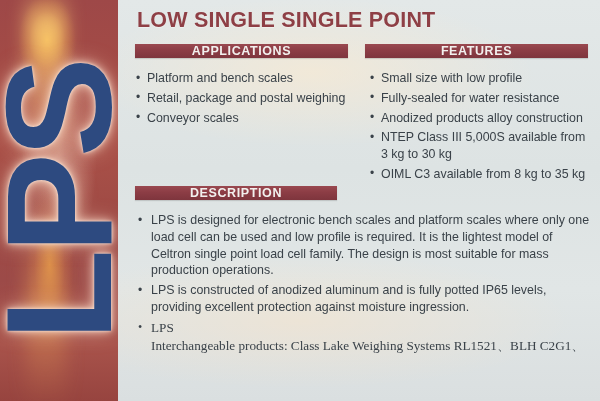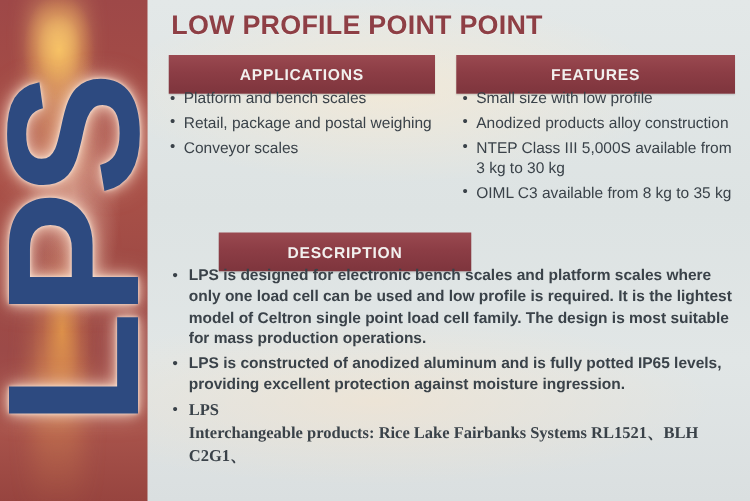--- a/index.html
+++ b/index.html
@@ -58,47 +58,47 @@
   .content{position:absolute;left:118px;top:0;width:482px;height:401px;}
 
   .title{
     position:absolute;left:19px;top:8px;
     font-size:21.5px;font-weight:bold;letter-spacing:0.2px;
     color:#8e3f45;
     text-shadow:0 1px 0 rgba(255,255,255,0.35);
   }
 
   .bar{
-    position:absolute;height:31px;
+    position:absolute;height:14px;
     background:linear-gradient(180deg,#9a4950 0%,#8c3d45 45%,#7e353d 100%);
     box-shadow:0 1px 1px rgba(0,0,0,0.13);
     display:flex;align-items:center;justify-content:center;
   }
   .bar span{
     color:#f2f0ee;font-size:12.5px;font-weight:bold;letter-spacing:0.6px;
   }
   .bar-apps{left:17px;top:44px;width:213px;}
   .bar-feat{left:247px;top:44px;width:223px;text-align:right;}
-  .bar-desc{left:17px;top:186px;width:202px;margin-left:40px;}
+  .bar-desc{left:17px;top:186px;width:202px;}
 
   ul.blist{list-style:none;margin:0;padding:0;position:absolute;}
   ul.blist li{
     position:relative;padding-left:11px;
     color:#3a4249;font-size:12.4px;line-height:16.6px;
     margin-bottom:3.2px;
   }
   ul.blist li:before{
     content:"\2022";position:absolute;left:0;top:-0.5px;
     color:#3a4249;font-size:12px;
   }
 
   .list-apps{left:18px;top:70px;width:215px;}
   .list-feat{left:252px;top:70px;width:225px;}
 
-  .desc{position:absolute;left:19px;top:212px;width:455px;font-weight:bold;}
+  .desc{position:absolute;left:19px;top:212px;width:455px;}
   .desc-item{
     position:relative;padding-left:14px;
     color:#3a4249;font-size:12.4px;line-height:16.8px;
     margin-bottom:3px;
   }
   .desc-item:before{
     content:"\2022";position:absolute;left:1px;top:-0.5px;font-size:12px;
   }
   .desc-item.serif{
     font-family:"Liberation Serif",serif;
@@ -112,47 +112,48 @@
 
 <div class="sheet">
 
   <div class="rail">
     <div class="rail-glow"></div>
     <div class="rail-text">LPS</div>
   </div>
 
   <div class="content">
 
-    <div class="title">LOW PROFILE POINT POINT</div>
+    <div class="title">LOW SINGLE SINGLE POINT</div>
 
     <div class="bar bar-apps">
       <span>APPLICATIONS</span>
     </div>
     <ul class="blist list-apps">
       <li>Platform and bench scales</li>
       <li>Retail, package and postal weighing</li>
       <li>Conveyor scales</li>
     </ul>
 
     <div class="bar bar-feat">
       <span>FEATURES</span>
     </div>
     <ul class="blist list-feat">
       <li>Small size with low profile</li>
+      <li>Fully-sealed for water resistance</li>
       <li>Anodized products alloy construction</li>
       <li>NTEP Class III 5,000S available from 3 kg to 30 kg</li>
       <li>OIML C3 available from 8 kg to 35 kg</li>
     </ul>
 
     <div class="bar bar-desc">
       <span>DESCRIPTION</span>
     </div>
     <div class="desc">
       <div class="desc-item">LPS is designed for electronic bench scales and platform scales where only one load cell can be used and low profile is required. It is the lightest model of Celtron  single point load cell family. The design is most suitable for mass production operations.</div>
       <div class="desc-item">LPS is constructed of anodized aluminum and is fully potted IP65 levels, providing excellent protection against moisture ingression.</div>
       <div class="desc-item serif">
         <span class="serif-line">LPS</span>
-        <span class="serif-line indent">Interchangeable products: Rice Lake Fairbanks Systems RL1521、BLH C2G1、</span>
+        <span class="serif-line indent">Interchangeable products: Class Lake Weighing Systems RL1521、BLH C2G1、</span>
       </div>
     </div>
 
   </div>
 </div>
 
 </body></html>

